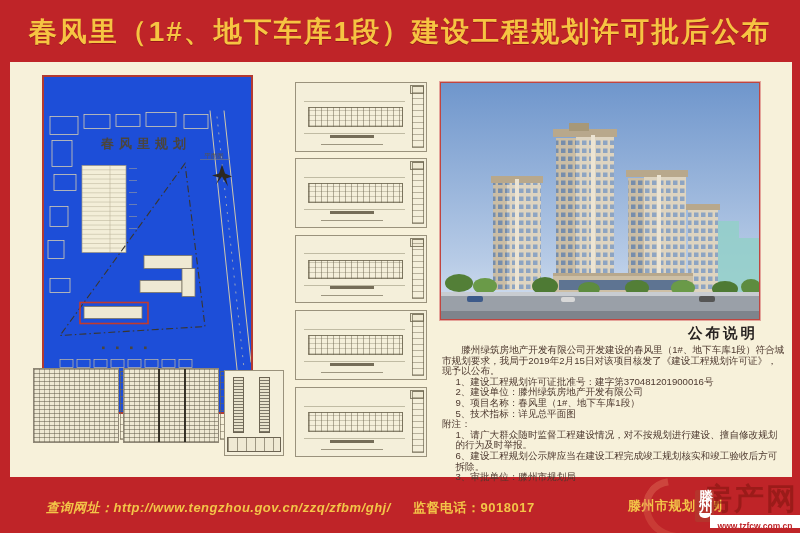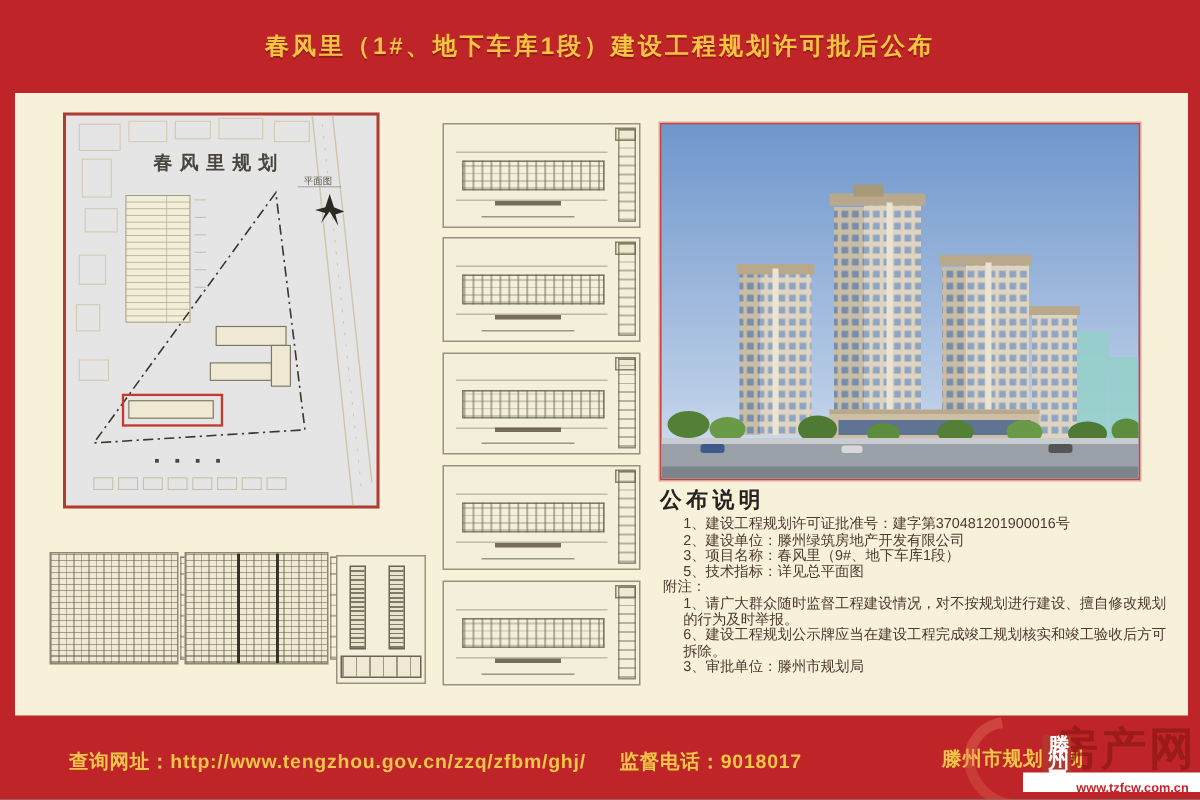--- a/index.html
+++ b/index.html
@@ -6,27 +6,27 @@
   .canvas{
     position:relative;width:800px;height:533px;overflow:hidden;
     background:#bf2428;
     font-family:"Liberation Sans","DejaVu Sans",sans-serif;
   }
   
   .panel{position:absolute;left:10px;top:62px;width:782px;height:415px;background:#f7f1da;}
   
   .banner-title{
     position:absolute;left:0;top:15px;width:100%;text-align:center;
-    color:#f6c442;font-size:16px;font-weight:bold;letter-spacing:2px;line-height:34px;
+    color:#f6c442;font-size:28px;font-weight:bold;letter-spacing:2px;line-height:34px;
     text-shadow:0 1px 0 rgba(80,0,0,.35);
   }
   
   .siteplan{
-    position:absolute;left:42px;top:75px;width:211px;height:264px;
-    border:2px solid #b23a31;background:#e5e5e5;box-sizing:border-box;
+    position:absolute;left:42px;top:75px;width:211px;height:339px;
+    border:2px solid #b23a31;background:#1d4ed8;box-sizing:border-box;
   }
   .siteplan svg{display:block;width:100%;height:100%;}
   
   .df{
     position:absolute;left:295px;width:132px;background:#f4efda;
     border:1px solid #9a927c;box-sizing:border-box;
   }
   .df .ln{position:absolute;left:6%;right:16%;height:1px;background:rgba(150,143,118,.55);}
   .df .ln1{top:26%;} .df .ln2{top:74%;}
   .df .plan{
@@ -79,34 +79,34 @@
     background:repeating-linear-gradient(90deg, rgba(90,82,62,.55) 0 1px, transparent 1px 9px),#efe9d3;
   }
   
   .render{
     position:absolute;left:440px;top:82px;width:318px;height:236px;
     border:1px solid #c0453f;outline:1px solid #e4a49b;background:#86a8d8;
   }
   .render svg{display:block;width:100%;height:100%;}
   
   .ann-head{
-    position:absolute;left:440px;top:324px;width:318px;text-align:left;
+    position:absolute;left:440px;top:324px;width:318px;text-align:right;
     font-size:14.5px;font-weight:bold;letter-spacing:3px;color:#262220;
   }
   .ann-body{
     position:absolute;left:442px;top:345px;width:344px;
     font-size:9.6px;line-height:10.6px;color:#4d392f;
   }
   .ann-body p{margin:0;}
   .ann-intro{text-indent:2em;}
   .ann-item{padding-left:1.4em;}
   .ann-note{padding-left:1.4em;}
   
   .fline{position:absolute;color:#f3c548;font-size:13px;font-weight:bold;letter-spacing:.5px;}
-  .f-query{left:46px;top:499px;}
+  .f-query{left:46px;top:499px;font-style:italic;}
   .f-phone{left:413px;top:499px;}
   .f-issuer{left:628px;top:497px;}
   
   .wm-swoosh{
     position:absolute;right:92px;bottom:-6px;width:52px;height:46px;
     border:7px solid transparent;border-left:7px solid rgba(228,120,92,.40);
     border-bottom:7px solid rgba(228,120,92,.28);
     border-radius:50%;transform:rotate(35deg);z-index:5;
   }
   .wm-name{
@@ -120,21 +120,20 @@
     background:#b5342c;border-radius:2px;text-align:center;
   }
   .wm-logo .chars{
     margin:2px auto 0;width:11px;color:#fff;font-size:14px;line-height:9.5px;
     font-weight:bold;word-break:break-all;
   }
   .wm-logo .crescent{width:12px;height:5px;background:#fff;border-radius:0 0 7px 7px;margin:2px auto 0;}
   .wm-bar{
     position:absolute;right:0;bottom:5px;width:90px;height:13px;background:#fff;z-index:8;
     text-align:center;
-    padding-left:28px;
   }
   .wm-bar span{color:#c0262a;font-size:8.5px;font-weight:bold;line-height:13px;}
 </style>
 </head>
 <body>
 
 <div class="canvas">
 
   <div class="panel"></div>
 
@@ -347,23 +346,24 @@
       <g>
         <rect x="26" y="213" width="16" height="6" rx="2" fill="#3d5a8a"></rect>
         <rect x="120" y="214" width="14" height="5" rx="2" fill="#d8d8d8"></rect>
         <rect x="258" y="213" width="16" height="6" rx="2" fill="#555"></rect>
       </g>
     </svg>
   </div>
 
   <div class="ann-head">公布说明</div>
   <div class="ann-body">
+    <p class="ann-intro">滕州绿筑房地产开发有限公司开发建设的春风里（1#、地下车库1段）符合城市规划要求，我局于2019年2月15日对该项目核发了《建设工程规划许可证》，现予以公布。</p>
     <p class="ann-item">1、建设工程规划许可证批准号：建字第370481201900016号</p>
     <p class="ann-item">2、建设单位：滕州绿筑房地产开发有限公司</p>
-    <p class="ann-item">3、项目名称：春风里（9#、地下车库1段）</p>
+    <p class="ann-item">9、项目名称：春风里（1#、地下车库1段）</p>
     <p class="ann-item">5、技术指标：详见总平面图</p>
     <p>附注：</p>
     <p class="ann-note">1、请广大群众随时监督工程建设情况，对不按规划进行建设、擅自修改规划的行为及时举报。</p>
     <p class="ann-note">6、建设工程规划公示牌应当在建设工程完成竣工规划核实和竣工验收后方可拆除。</p>
     <p class="ann-note">3、审批单位：滕州市规划局</p>
   </div>
 
   <div class="fline f-query">
     <span>查询网址：</span><span>http://www.tengzhou.gov.cn/zzq/zfbm/ghj/</span>
   </div>

